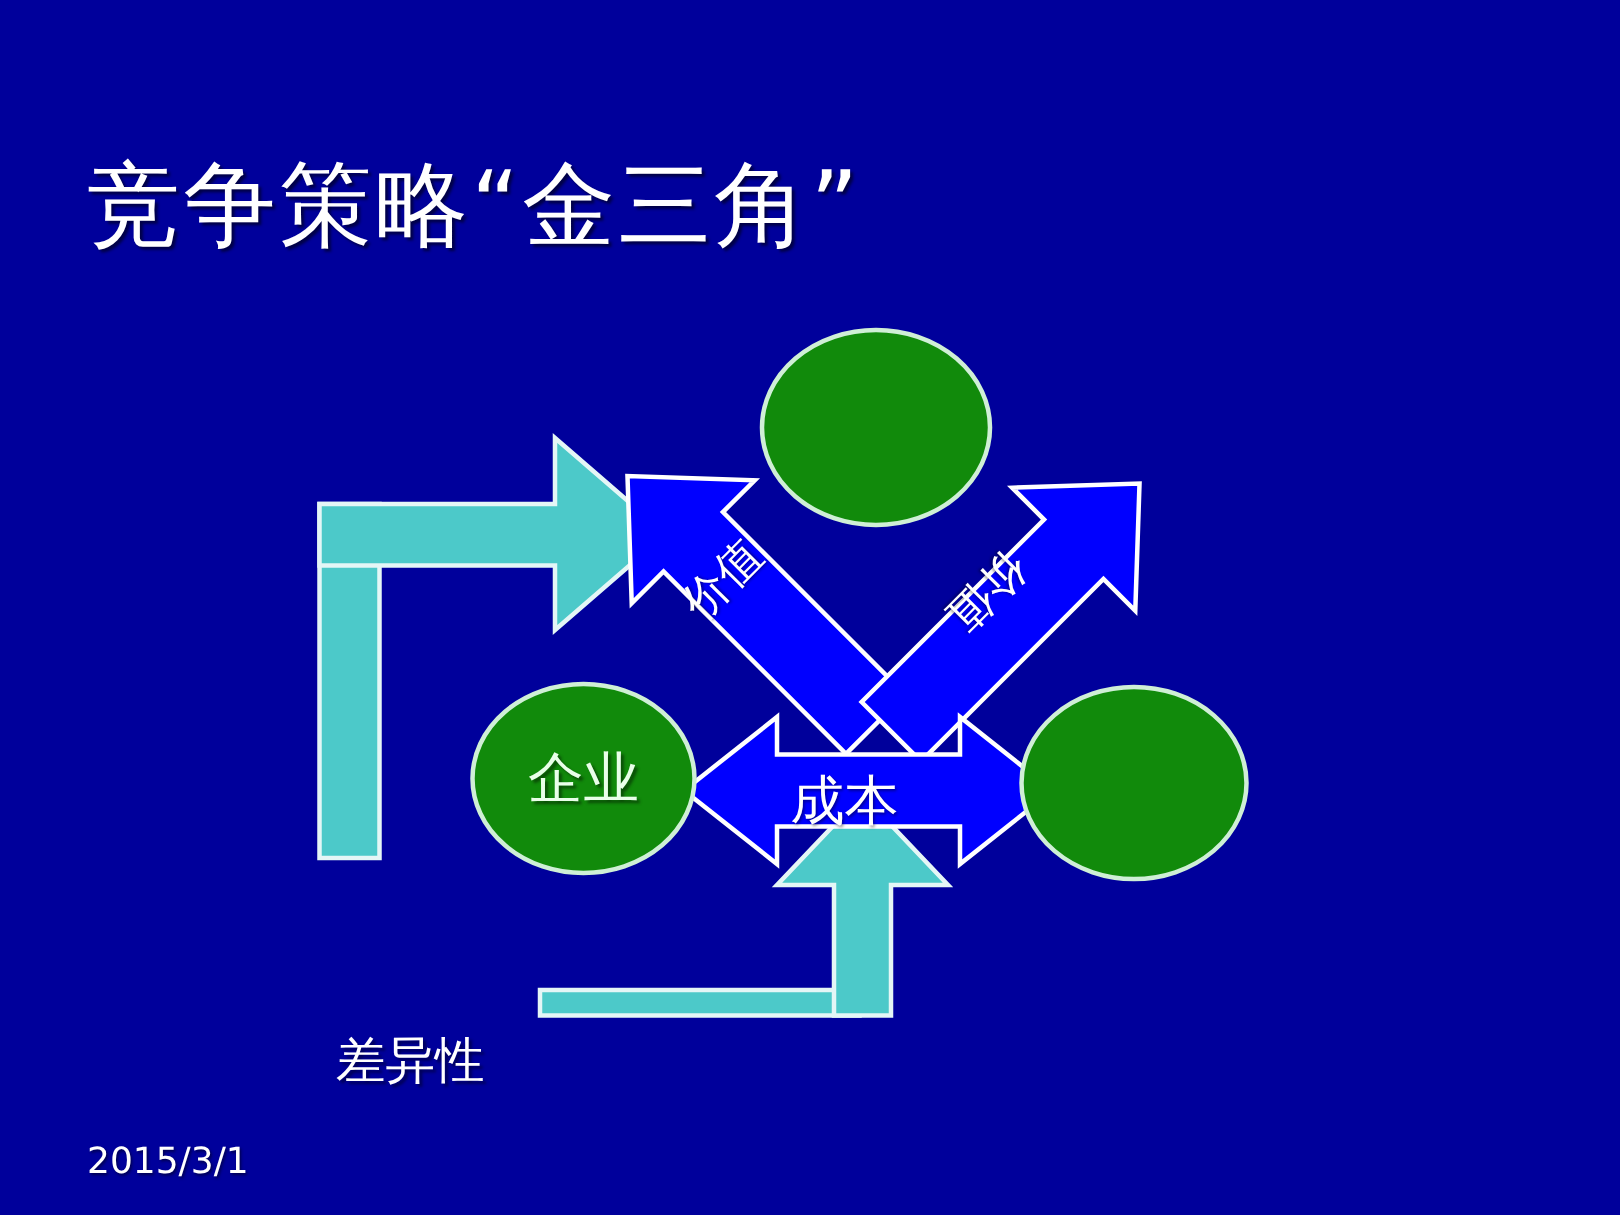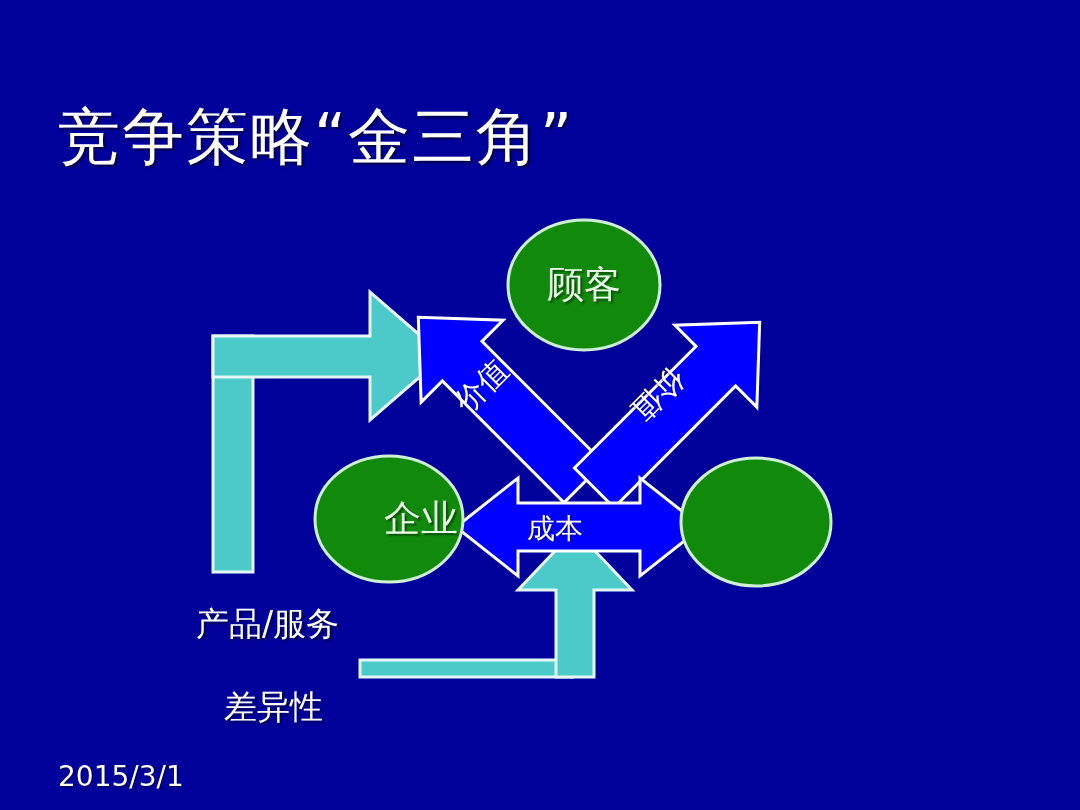--- a/index.html
+++ b/index.html
@@ -69,38 +69,38 @@
   }
   #label-value-right {
     left: 628px;
     top: 374px;
     transform: rotate(135deg);
     transform-origin: 50% 50%;
   }
   #label-cost {
     left: 527px;
     top: 510px;
-    font-size: 28px;
+    font-size: 36px;
   }
   .caption {
     position: absolute;
     color: #FFFFFF;
     font-size: 33px;
     white-space: nowrap;
     font-family: "DejaVu Sans", "Liberation Sans", sans-serif;
     text-shadow: 2px 2px 2px rgba(0,0,0,0.45);
   }
   #caption-line1 { left: 196px; top: 602px; }
   #caption-line2 { left: 224px; top: 685px; }
   #footer-date {
     position: absolute;
     left: 58px;
     top: 760px;
     color: #FFFFFF;
-    font-size: 28px;
+    font-size: 24px;
     font-family: "DejaVu Sans", "Liberation Sans", sans-serif;
     text-shadow: 1px 1px 2px rgba(0,0,0,0.5);
   }
 </style>
 </head>
 <body>
 
 <div id="slide">
 
   <div id="slide-title">竞争策略“金三角”</div>
@@ -123,29 +123,27 @@
 
     <polygon points="456,527 518,478 518,503 640,503 640,478 702,527 640,576 640,551 518,551 518,576" fill="#0000FF" stroke="#FFFFFF" stroke-width="3"></polygon>
 
     <ellipse cx="584" cy="285" rx="76" ry="65" fill="#118A0B" stroke="#CFEFD6" stroke-width="3"></ellipse>
 
     <ellipse cx="389" cy="519" rx="74" ry="63" fill="#118A0B" stroke="#CFEFD6" stroke-width="3"></ellipse>
 
     <ellipse cx="756" cy="522" rx="75" ry="64" fill="#118A0B" stroke="#CFEFD6" stroke-width="3"></ellipse>
   </svg>
 
-  <div class="node-label" style="left:584px; top:285px; transform:translate(-50%,-50%);">顾客</div>
 
-  <div class="node-label" style="left:389px; top:519px; transform:translate(-50%,-50%);margin-left:32px;">企业</div>
+  <div class="node-label" style="left:389px; top:519px; transform:translate(-50%,-50%);">企业</div>
 
 
   <div class="arrow-label" id="label-value-left">价值</div>
 
   <div class="arrow-label" id="label-value-right">价值</div>
 
   <div class="arrow-label" id="label-cost">成本</div>
 
-  <div class="caption" id="caption-line1">产品/服务</div>
   <div class="caption" id="caption-line2">差异性</div>
 
   <div id="footer-date">2015/3/1</div>
 
 </div>
 
 </body></html>

